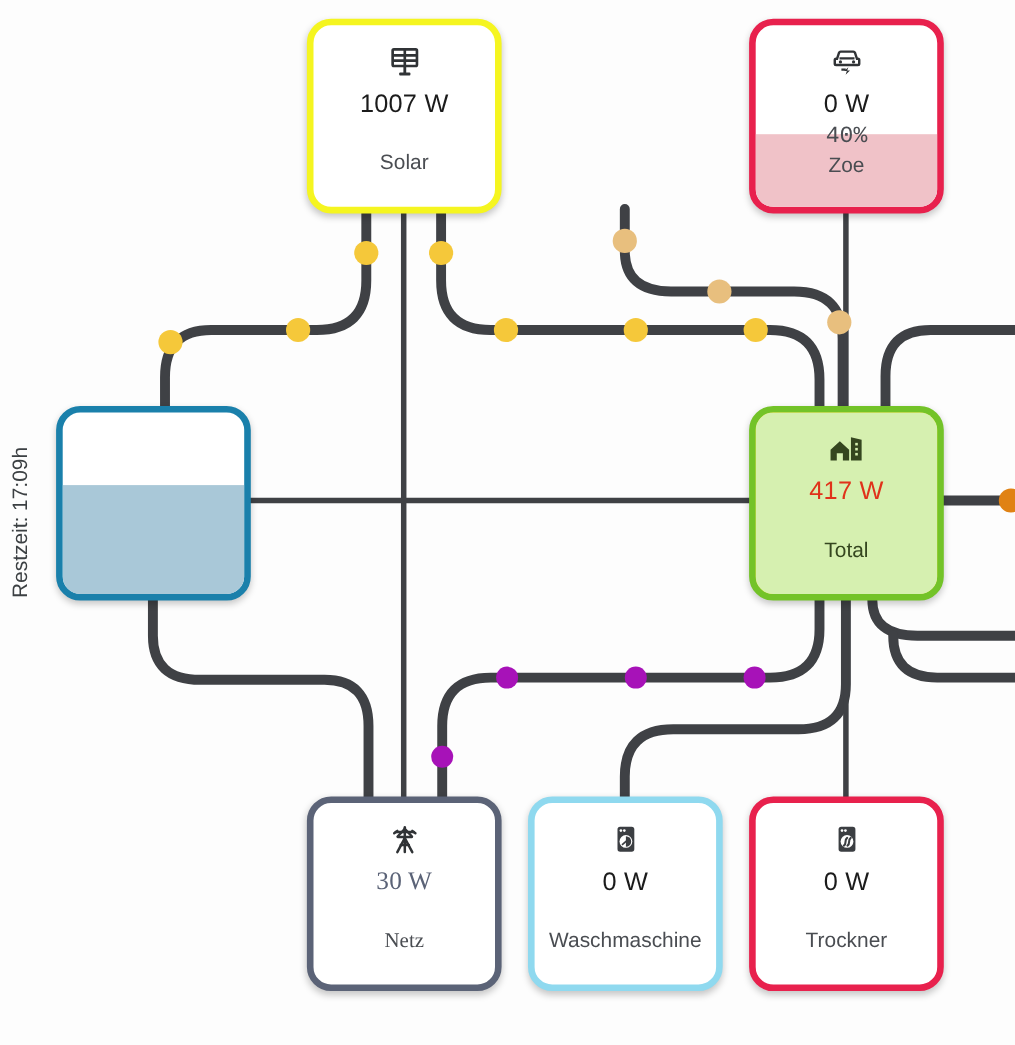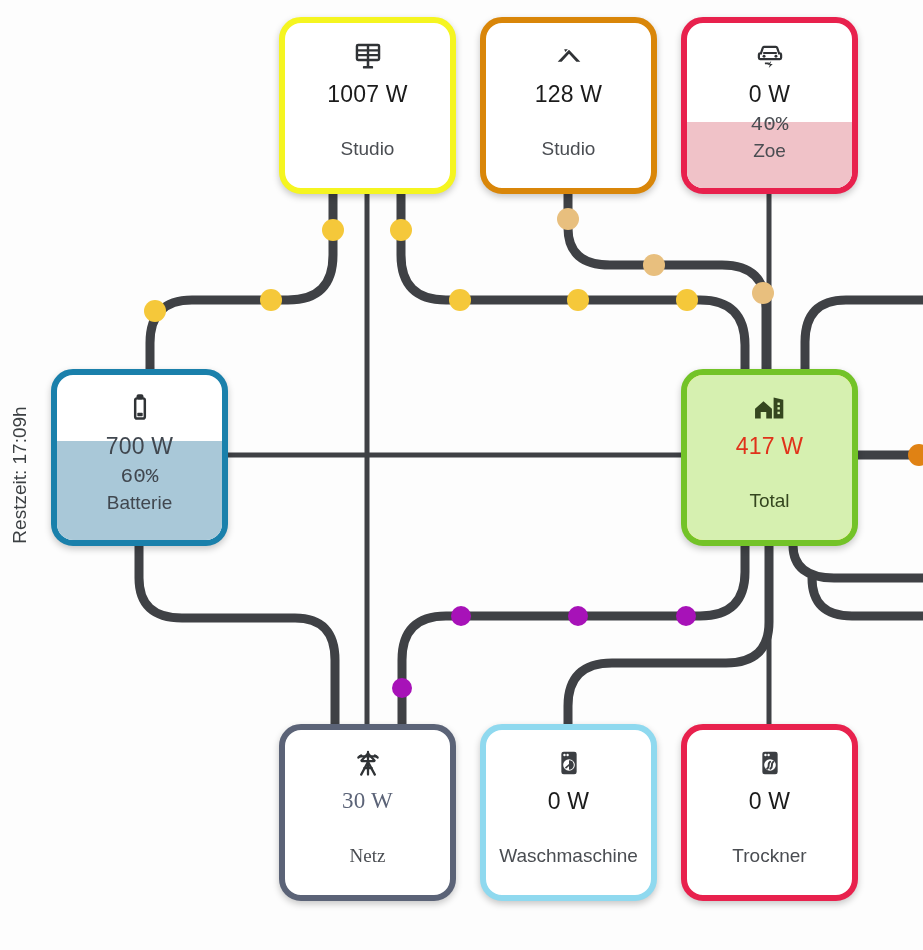--- a/index.html
+++ b/index.html
@@ -207,37 +207,24 @@
             <rect x="4.2" y="4.2" width="15.6" height="10.6" rx="0.8" fill="none" stroke="#303336" stroke-width="1.7"></rect>
             <line x1="4.2" y1="8" x2="19.8" y2="8" stroke="#303336" stroke-width="1.7"></line>
             <line x1="4.2" y1="11.4" x2="19.8" y2="11.4" stroke="#303336" stroke-width="1.7"></line>
             <line x1="12" y1="4.2" x2="12" y2="14.8" stroke="#303336" stroke-width="1.7"></line>
             <rect x="11.1" y="14.8" width="1.8" height="5" fill="#303336"></rect>
             <rect x="8.4" y="19" width="7.2" height="1.9" rx="0.6" fill="#303336"></rect>
           </g>
         </svg>
       </div>
       <div class="c-power">1007 W</div>
-      <div class="c-name">Studio</div>
-    </div>
-  </div>
-
-  <div class="card studio" style="left:480px; top:17px; width:177px; height:177px;">
-    <div class="fill" style="height:0%;"></div>
-    <div class="inner">
-      <div class="c-icon">
-        <svg width="34" height="34" viewBox="0 0 24 24">
-          <path d="M4 16 L12 7.5 L20 16 L17.2 16 L12 10.4 L6.8 16 Z" fill="#303336"></path>
-          <path d="M8.6 7.2 L11.2 7.2 L9.4 9.2 Z" fill="#303336"></path>
-        </svg>
-      </div>
-      <div class="c-power">128 W</div>
-      <div class="c-name">Studio</div>
-    </div>
-  </div>
+      <div class="c-name">Solar</div>
+    </div>
+  </div>
+
 
   <div class="card zoe has-soc" style="left:681px; top:17px; width:177px; height:177px;">
     <div class="fill" style="height:40%; background:#f0c2c8;"></div>
     <div class="inner">
       <div class="c-icon">
         <svg width="34" height="34" viewBox="0 0 24 24">
           <g fill="#303336">
             <path d="M5.6 10.2 L6.9 6.3 A1.1 1.1 0 0 1 7.95 5.6 L16.05 5.6 A1.1 1.1 0 0 1 17.1 6.3 L18.4 10.2 L19 10.2 A0.85 0.85 0 0 1 19.85 11.05 L19.85 13.3 A0.85 0.85 0 0 1 19 14.15 L5 14.15 A0.85 0.85 0 0 1 4.15 13.3 L4.15 11.05 A0.85 0.85 0 0 1 5 10.2 Z" fill="none" stroke="#303336" stroke-width="1.55"></path>
             <line x1="7.2" y1="9.9" x2="16.8" y2="9.9" stroke="#303336" stroke-width="1.5"></line>
             <circle cx="7.8" cy="12.2" r="1.05"></circle>
@@ -248,34 +235,20 @@
         </svg>
       </div>
       <div class="c-power">0 W</div>
       <div class="c-soc">40%</div>
       <div class="c-name">Zoe</div>
     </div>
   </div>
 
   <div class="card batterie has-soc" style="left:51px; top:369px; width:177px; height:177px;">
     <div class="fill" style="height:60%; background:#a9c8d8;"></div>
-    <div class="inner">
-      <div class="c-icon">
-        <svg width="34" height="34" viewBox="0 0 24 24">
-          <g fill="none" stroke="#303336" stroke-width="1.75">
-            <rect x="8.6" y="5.2" width="6.8" height="14.2" rx="1.3"></rect>
-            <rect x="10.4" y="3.1" width="3.2" height="2.1" rx="0.6" fill="#303336"></rect>
-          </g>
-          <rect x="10.1" y="15.3" width="3.8" height="2.5" rx="0.5" fill="#303336"></rect>
-        </svg>
-      </div>
-      <div class="c-power">700 W</div>
-      <div class="c-soc">60%</div>
-      <div class="c-name">Batterie</div>
-    </div>
   </div>
 
   <div class="card total" style="left:681px; top:369px; width:177px; height:177px;">
     <div class="fill" style="height:100%; background:#d6f0b0;"></div>
     <div class="inner">
       <div class="c-icon">
         <svg width="36" height="34" viewBox="0 0 26 24">
           <g fill="#35461f">
             <path d="M2.2 12.6 L8.3 7.1 L14.4 12.6 L14.4 19.6 L10.3 19.6 L10.3 14.9 L6.3 14.9 L6.3 19.6 L2.2 19.6 Z"></path>
             <path d="M15.6 4.4 L22.6 6.1 L22.6 19.6 L15.6 19.6 Z"></path>

